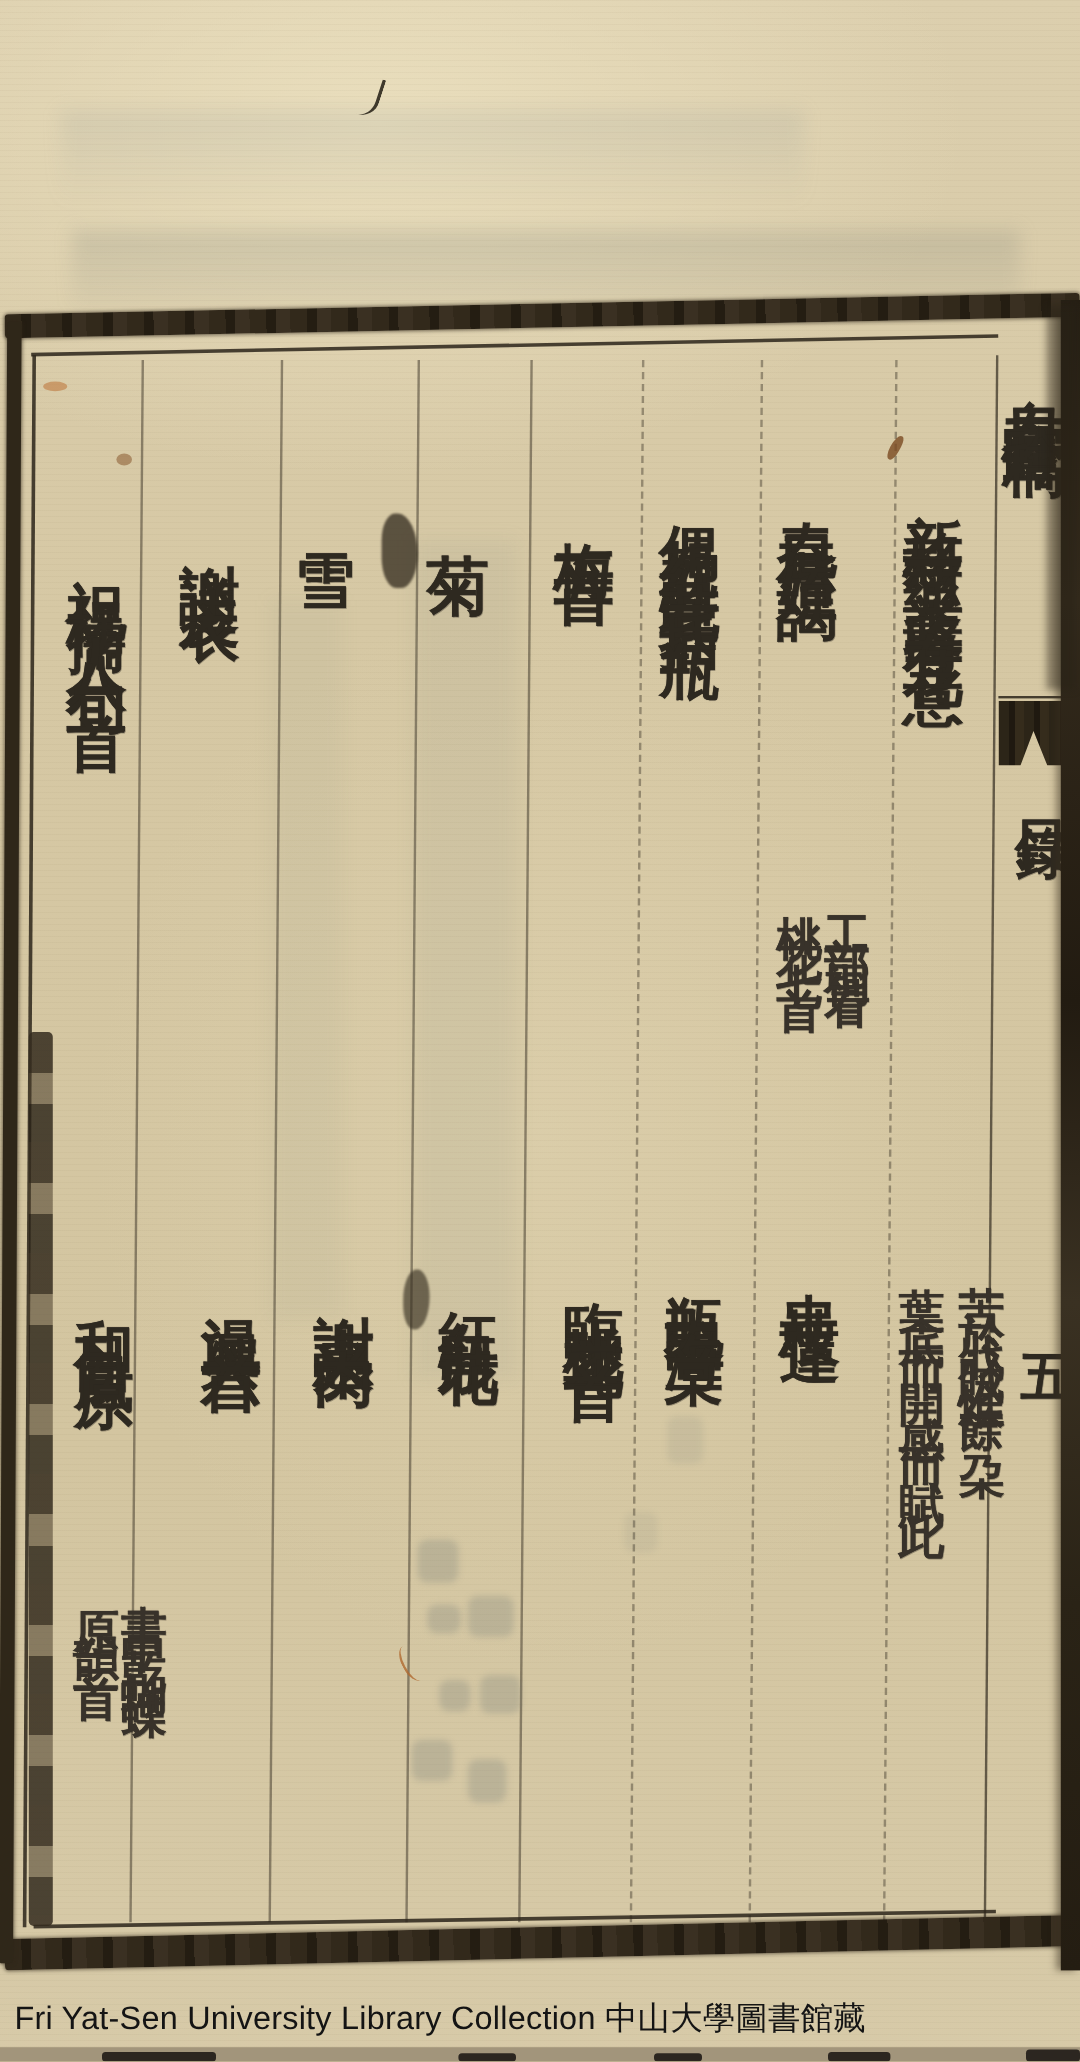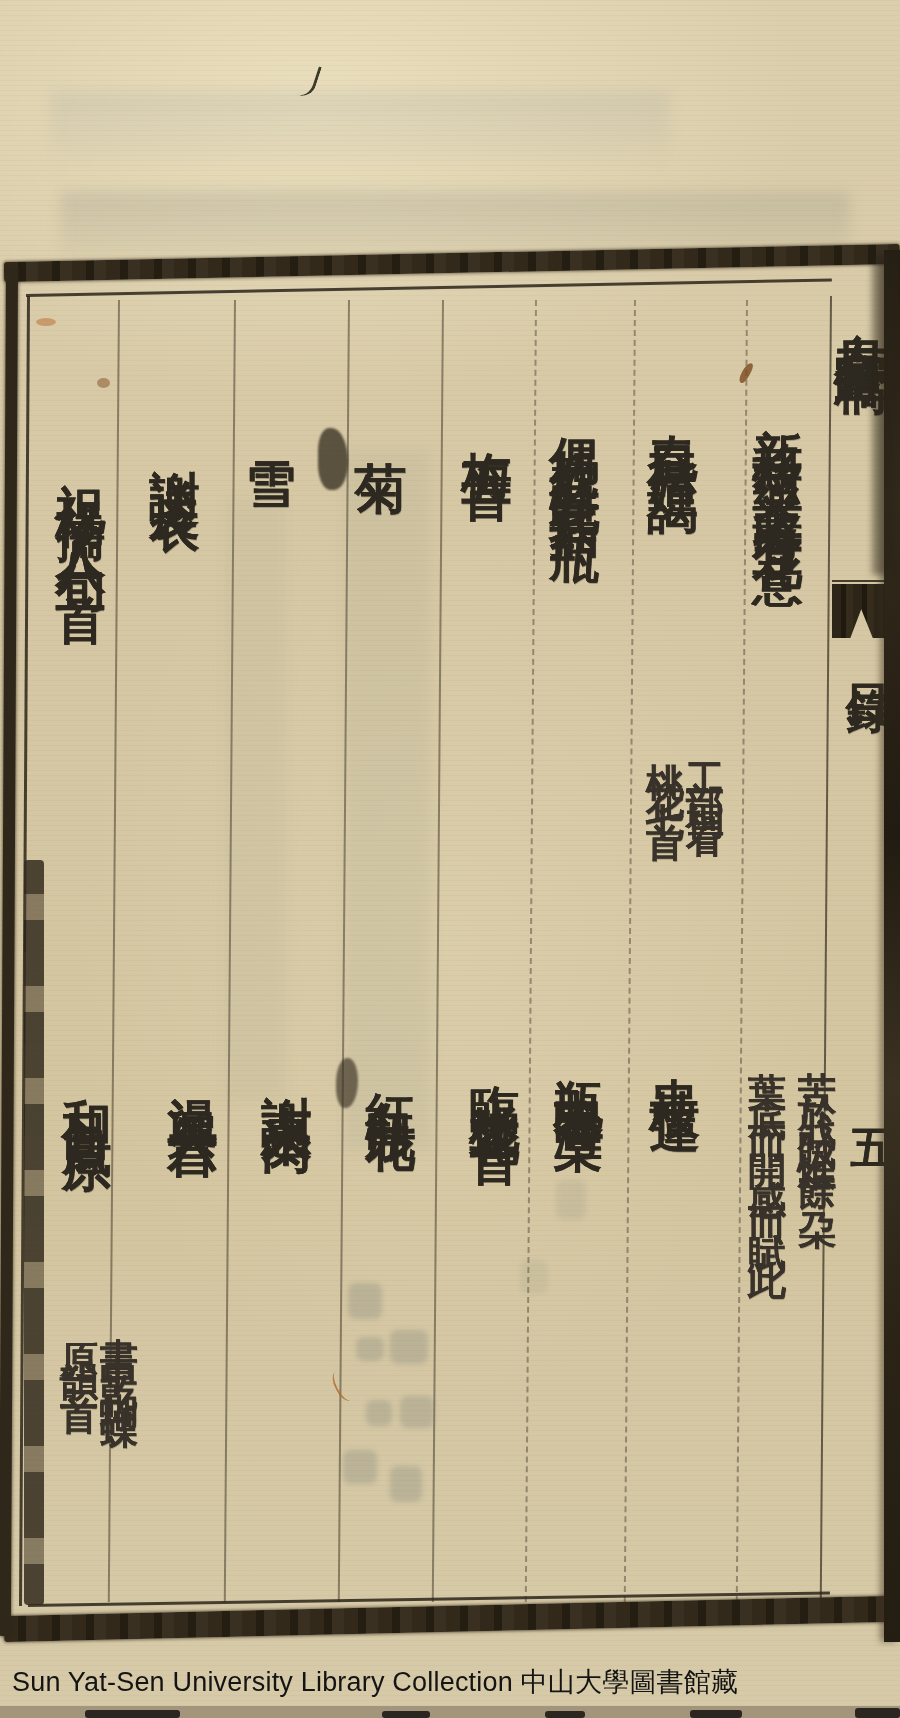--- a/index.html
+++ b/index.html
@@ -122,21 +122,21 @@
   <div class="speck" style="left:302px;top:64px;width:12px;height:34px;border-right:3px solid #3f392c;border-radius:0 0 22px 0;transform:rotate(18deg);"></div>
   <div class="speck" style="left:742px;top:362px;width:8px;height:22px;background:#7b4a22;border-radius:60% 40% 50% 50%;transform:rotate(28deg);opacity:.8;"></div>
   <div class="speck" style="left:36px;top:318px;width:20px;height:8px;background:#c07a40;border-radius:50%;opacity:.6;filter:blur(.5px);"></div>
   <div class="speck" style="left:97px;top:378px;width:13px;height:10px;background:#8a5a30;border-radius:50%;opacity:.55;filter:blur(.5px);"></div>
   <div class="speck" style="left:335px;top:1370px;width:14px;height:32px;border-left:2px solid #b06a30;border-radius:50%;transform:rotate(-28deg);opacity:.8;"></div>
 
   <div class="abs" style="left:884px;top:250px;width:16px;height:1392px;z-index:5;background:linear-gradient(180deg,#261f14 0%,#332a1c 18%,#221b11 42%,#3a3122 60%,#2a2316 78%,#241d12 100%);box-shadow:-4px 0 6px rgba(58,48,32,.5);"></div>
   <div class="abs" style="left:872px;top:255px;width:24px;height:320px;z-index:5;background:rgba(40,33,22,.45);filter:blur(3px);"></div>
   <div class="abs" style="left:24px;top:860px;width:20px;height:745px;z-index:3;background:repeating-linear-gradient(180deg,rgba(52,43,30,.85) 0 34px,rgba(72,60,42,.55) 34px 60px,rgba(40,33,22,.8) 60px 92px);filter:blur(.6px);border-radius:4px;"></div>
 
-  <div class="caption">Sun Yat-Sen University Library Collection 中山大學圖書館藏</div>
+  <div class="caption">Fri Yat-Sen University Library Collection 中山大學圖書館藏</div>
 
   <div class="bottom-strip">
     <div class="blob" style="left:85px;top:4px;width:95px;height:8px;"></div>
     <div class="blob" style="left:382px;top:5px;width:48px;height:7px;"></div>
     <div class="blob" style="left:545px;top:5px;width:40px;height:7px;"></div>
     <div class="blob" style="left:690px;top:4px;width:52px;height:8px;"></div>
     <div class="blob" style="left:855px;top:2px;width:45px;height:10px;"></div>
   </div>
 
 </div>

